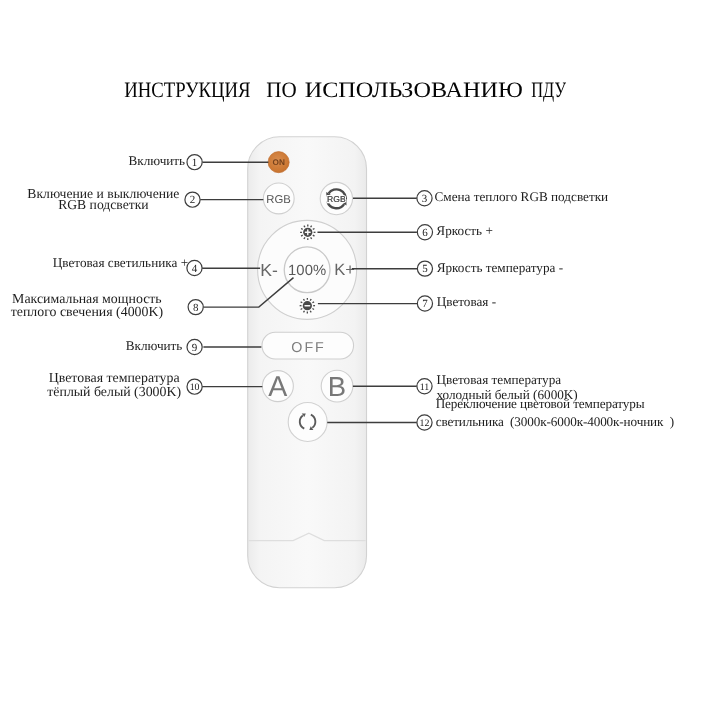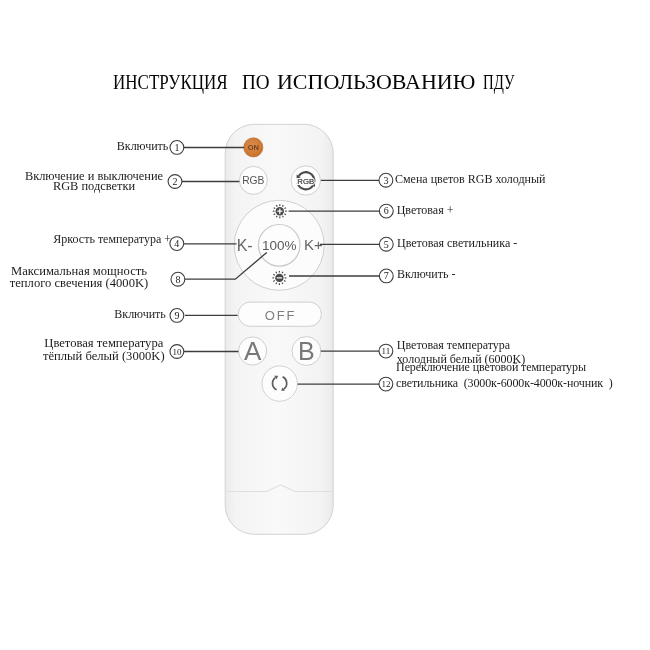--- a/index.html
+++ b/index.html
@@ -146,23 +146,23 @@
 </g>
 <g font-family="Liberation Serif, serif" font-size="9" fill="#222" text-anchor="middle">
 <text x="176.9" y="354.6">10</text>
 <text x="385.9" y="354.2">11</text>
 <text x="385.9" y="387.2">12</text>
 </g>
 </svg>
 
 <div class="lbl" style="right:481.7px;top:140px">Включить</div>
 <div class="lbl ctr" style="left:19px;width:150px;top:170.5px;line-height:10.6px;font-size:12.4px">Включение и выключение<br>RGB подсветки</div>
-<div class="lbl" style="right:479px;top:233.3px">Яркость температура +</div>
+<div class="lbl" style="right:479px;top:233.3px">Цветовая светильника +</div>
 <div class="lbl ctr" style="left:4px;width:150px;top:266.4px;line-height:11.5px;font-size:12.6px">Максимальная мощность<br>теплого свечения (4000K)</div>
 <div class="lbl" style="right:484.2px;top:307.6px">Включить</div>
 <div class="lbl ctr" style="left:28.8px;width:150px;top:337.4px;line-height:12.7px;font-size:12.6px">Цветовая температура<br>тёплый белый (3000K)</div>
 
-<div class="lbl" style="left:395px;top:173.3px">Смена цветов RGB холодный</div>
-<div class="lbl" style="left:396.7px;top:203.5px">Цветовая +</div>
-<div class="lbl" style="left:397px;top:237.1px">Цветовая светильника -</div>
-<div class="lbl" style="left:397px;top:268.4px">Включить -</div>
+<div class="lbl" style="left:395px;top:173.3px">Смена теплого RGB подсветки</div>
+<div class="lbl" style="left:396.7px;top:203.5px">Яркость +</div>
+<div class="lbl" style="left:397px;top:237.1px">Яркость температура -</div>
+<div class="lbl" style="left:397px;top:268.4px">Цветовая -</div>
 <div class="lbl" style="left:396.8px;top:337.8px;line-height:14px">Цветовая температура<br>холодный белый (6000K)</div>
 <div class="lbl" style="left:396.1px;top:360px;line-height:15.8px;letter-spacing:-0.12px">Переключение цветовой температуры<br>светильника&nbsp; (3000к-6000к-4000к-ночник&nbsp; )</div>
 
 </body></html>

